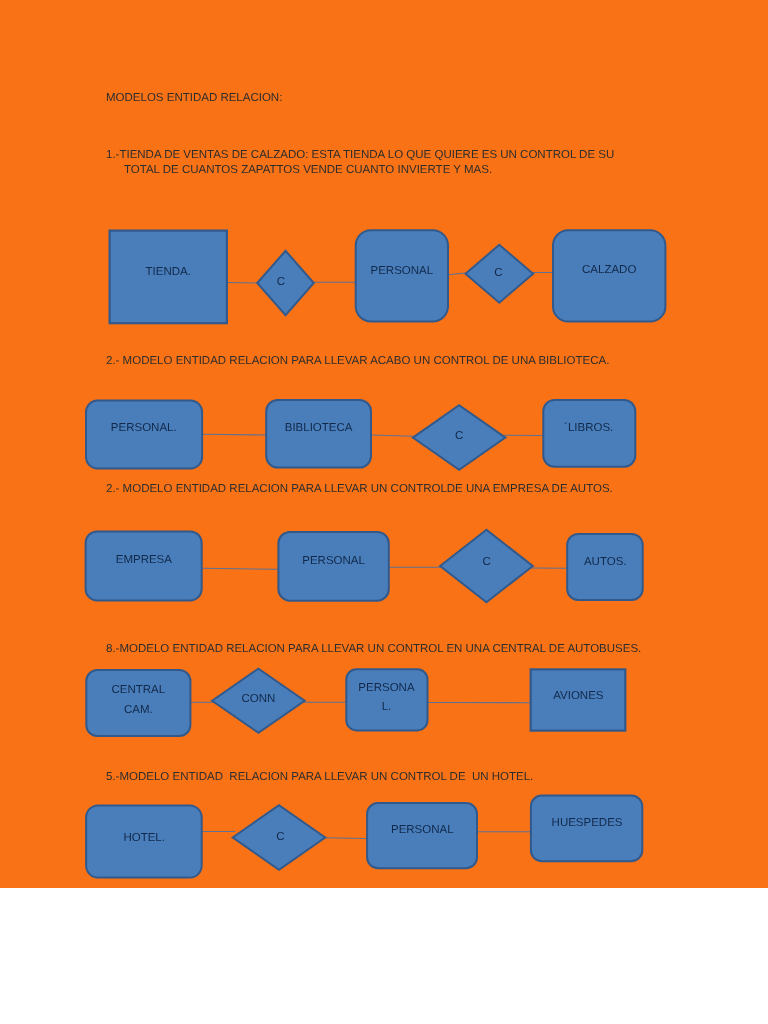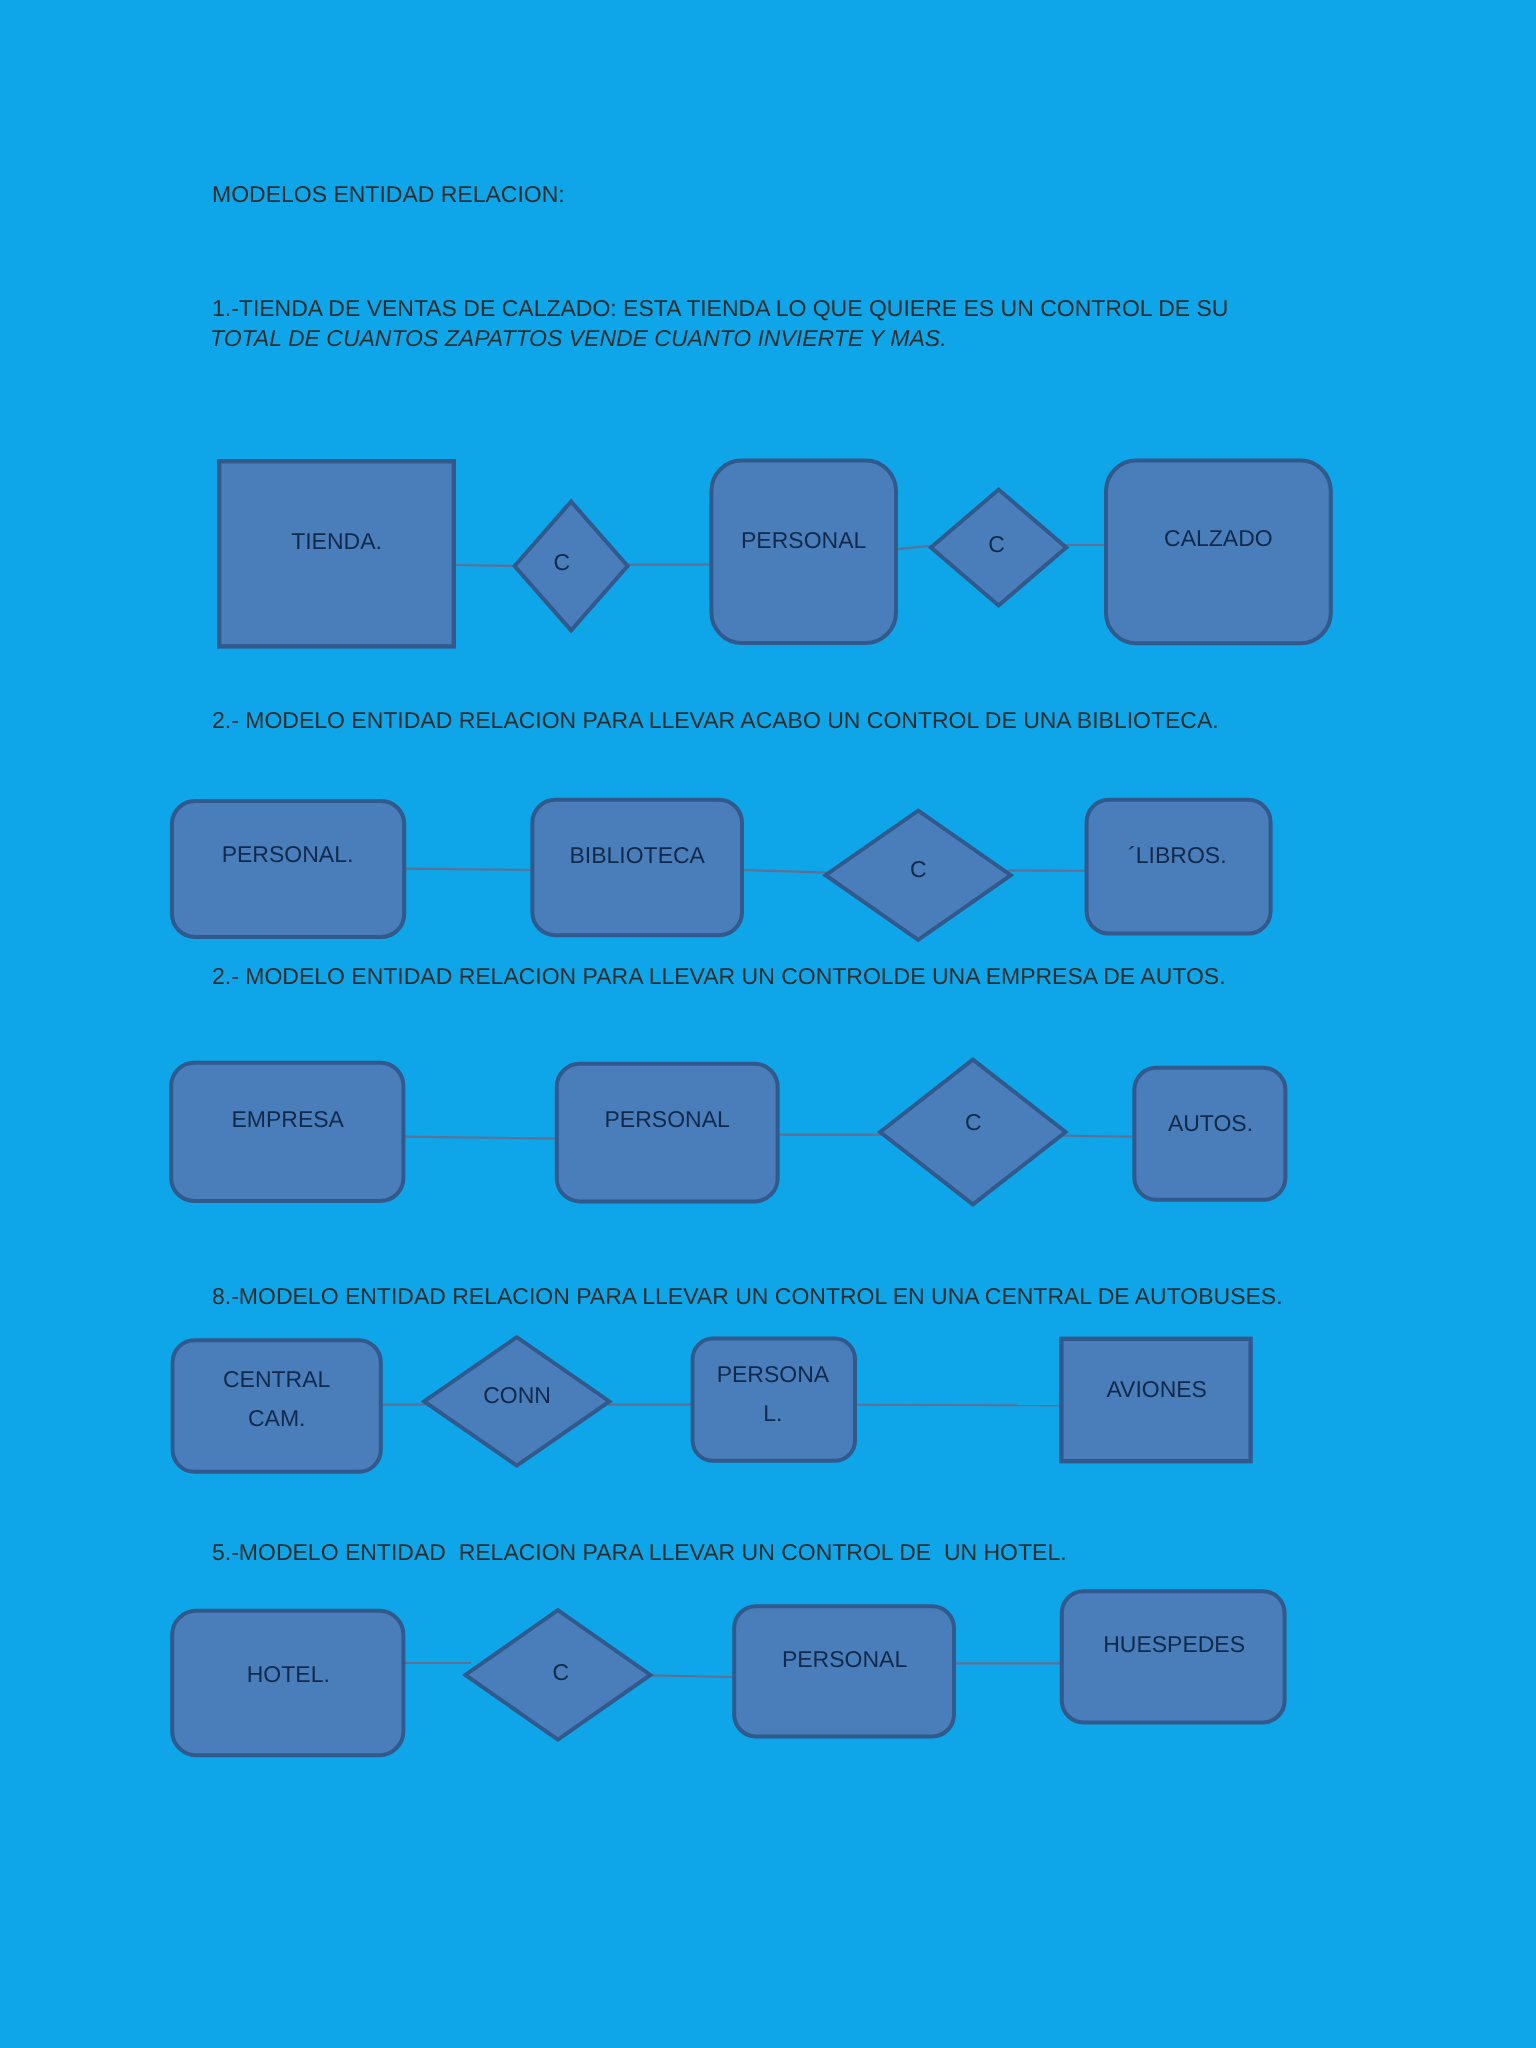--- a/index.html
+++ b/index.html
@@ -1,38 +1,38 @@
 <!DOCTYPE html>
 <html><head>
 <meta charset="utf-8">
 <title>MODELOS ENTIDAD RELACION</title>
 <style>
   html,body{margin:0;padding:0;background:#ffffff;}
   body{width:768px;height:1024px;font-family:"Liberation Sans",sans-serif;overflow:hidden;
        -webkit-font-smoothing:antialiased;text-rendering:geometricPrecision;}
-  .page{position:relative;width:768px;height:1024px;background:#0ea5e9;}
+  .page{position:relative;width:768px;height:888px;background:#f97316;}
 
   .txt{position:absolute;white-space:pre;font-size:11.5px;color:#2d2d2d;
        will-change:transform;transform:translateZ(0);}
 
   svg.diagram{position:absolute;left:0;top:0;width:768px;height:1024px;}
   .node-shape{fill:#4A7EBB;stroke:#31598C;stroke-width:2;}
   .node-shape.sq{stroke-width:2.2;}
   .conn{stroke:#5E7193;stroke-width:1.05;fill:none;}
   text.lbl{font-family:"Liberation Sans",sans-serif;fill:#11294a;text-anchor:middle;font-size:11.5px;}
 </style>
 </head>
 <body>
 
 <div class="page">
 
   <div class="txt" style="left:105.5px;top:91.6px;">MODELOS ENTIDAD RELACION:</div>
 
   <div class="txt" style="left:106.4px;top:124.6px;margin-top:24px;">1.-TIENDA DE VENTAS DE CALZADO: ESTA TIENDA LO QUE QUIERE ES UN CONTROL DE SU</div>
-  <div class="txt" style="left:105px;top:163.7px;font-style:italic;">TOTAL DE CUANTOS ZAPATTOS VENDE CUANTO INVIERTE Y MAS.</div>
+  <div class="txt" style="left:124px;top:163.7px;">TOTAL DE CUANTOS ZAPATTOS VENDE CUANTO INVIERTE Y MAS.</div>
 
   <div class="txt" style="left:106.4px;top:354.9px;">2.- MODELO ENTIDAD RELACION PARA LLEVAR ACABO UN CONTROL DE UNA BIBLIOTECA.</div>
   <div class="txt" style="left:106.4px;top:483.1px;">2.- MODELO ENTIDAD RELACION PARA LLEVAR UN CONTROLDE UNA EMPRESA DE AUTOS.</div>
   <div class="txt" style="left:106.4px;top:642.9px;">8.-MODELO ENTIDAD RELACION PARA LLEVAR UN CONTROL EN UNA CENTRAL DE AUTOBUSES.</div>
   <div class="txt" style="left:106.4px;top:770.9px;">5.-MODELO ENTIDAD  RELACION PARA LLEVAR UN CONTROL DE  UN HOTEL.</div>
 
   <svg class="diagram" id="diagram-layer" viewBox="0 0 768 1024">
       <g>
         <line x1="226.9" y1="282.5" x2="257.3" y2="283" class="conn"></line>
         <line x1="313.5" y1="282.3" x2="355.7" y2="282.3" class="conn"></line>

